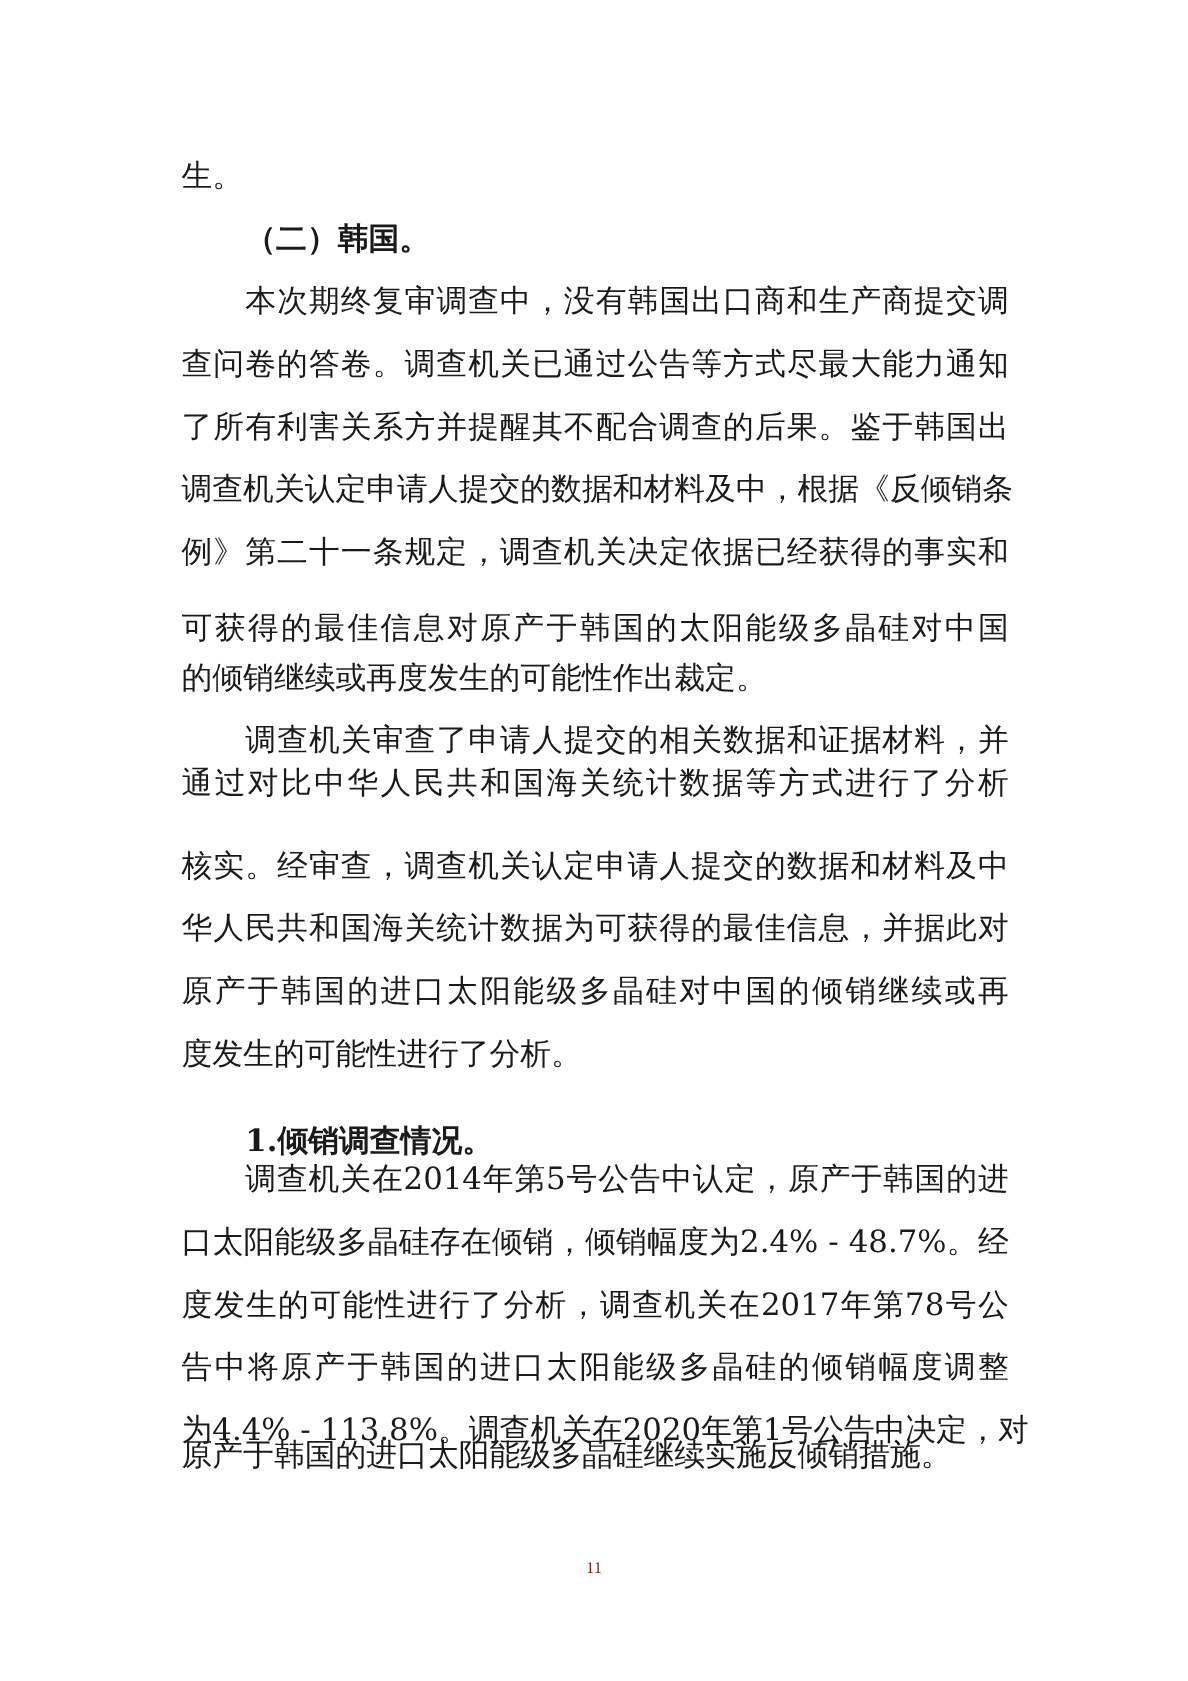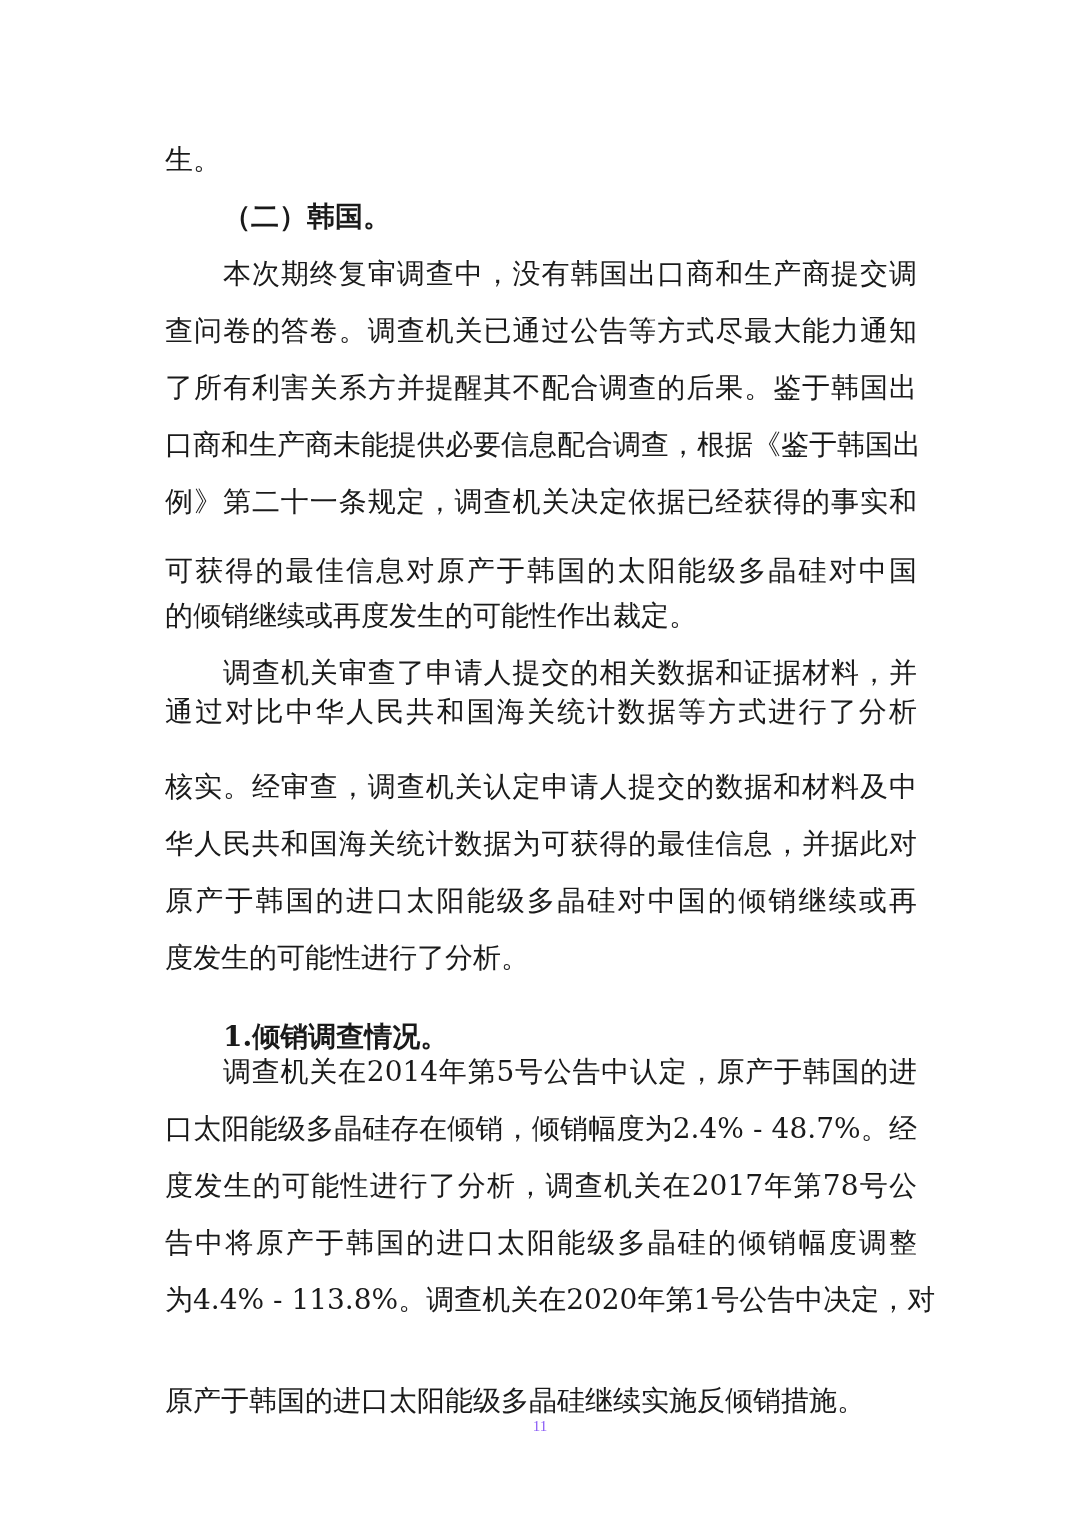--- a/index.html
+++ b/index.html
@@ -23,45 +23,45 @@
   .line.indent { left: 223px; width: 694px; }
   .line.heading { font-weight: bold; text-align-last: left; }
   .page-number {
     position: absolute;
     top: 1418px;
     left: 0;
     width: 1080px;
     text-align: center;
     font-family: "Liberation Serif", serif;
     font-size: 15px;
-    color: #8b5cf6;
+    color: #7f1d1d;
   }
 </style>
 </head>
 <body>
 
 <div class="page">
   <div id="lines">
       <div class="line last" style="top: 140px;">生。</div>
       <div class="line indent heading last" style="top: 197px;">（二）韩国。</div>
       <div class="line indent" style="top: 254px;">本次期终复审调查中，没有韩国出口商和生产商提交调</div>
       <div class="line" style="top: 311px;">查问卷的答卷。调查机关已通过公告等方式尽最大能力通知</div>
       <div class="line" style="top: 368px;">了所有利害关系方并提醒其不配合调查的后果。鉴于韩国出</div>
-      <div class="line" style="top: 425px;">口商和生产商未能提供必要信息配合调查，根据《鉴于韩国出</div>
+      <div class="line" style="top: 425px;">调查机关认定申请人提交的数据和材料及中，根据《反倾销条</div>
       <div class="line" style="top: 482px;">例》第二十一条规定，调查机关决定依据已经获得的事实和</div>
       <div class="line" style="top: 539px; margin-top: 12px;">可获得的最佳信息对原产于韩国的太阳能级多晶硅对中国</div>
       <div class="line last" style="top: 596px;">的倾销继续或再度发生的可能性作出裁定。</div>
       <div class="line indent" style="top: 653px;">调查机关审查了申请人提交的相关数据和证据材料，并</div>
       <div class="line" style="top: 692px;">通过对比中华人民共和国海关统计数据等方式进行了分析</div>
       <div class="line" style="top: 767px;">核实。经审查，调查机关认定申请人提交的数据和材料及中</div>
       <div class="line" style="top: 824px;">华人民共和国海关统计数据为可获得的最佳信息，并据此对</div>
       <div class="line" style="top: 881px;">原产于韩国的进口太阳能级多晶硅对中国的倾销继续或再</div>
       <div class="line last" style="top: 938px;">度发生的可能性进行了分析。</div>
       <div class="line indent heading last" style="top: 1017px;">1.倾销调查情况。</div>
       <div class="line indent" style="top: 1052px;">调查机关在2014年第5号公告中认定，原产于韩国的进</div>
       <div class="line" style="top: 1109px;">口太阳能级多晶硅存在倾销，倾销幅度为2.4% - 48.7%。经</div>
       <div class="line" style="top: 1166px;">度发生的可能性进行了分析，调查机关在2017年第78号公</div>
       <div class="line" style="top: 1223px;">告中将原产于韩国的进口太阳能级多晶硅的倾销幅度调整</div>
       <div class="line" style="top: 1280px;">为4.4% - 113.8%。调查机关在2020年第1号公告中决定，对</div>
-      <div class="line last" style="top: 1381px;">原产于韩国的进口太阳能级多晶硅继续实施反倾销措施。</div>
+      <div class="line last" style="top: 1303px;">原产于韩国的进口太阳能级多晶硅继续实施反倾销措施。</div>
     </div>
   <div class="page-number">11</div>
 </div>
 
 </body></html>

